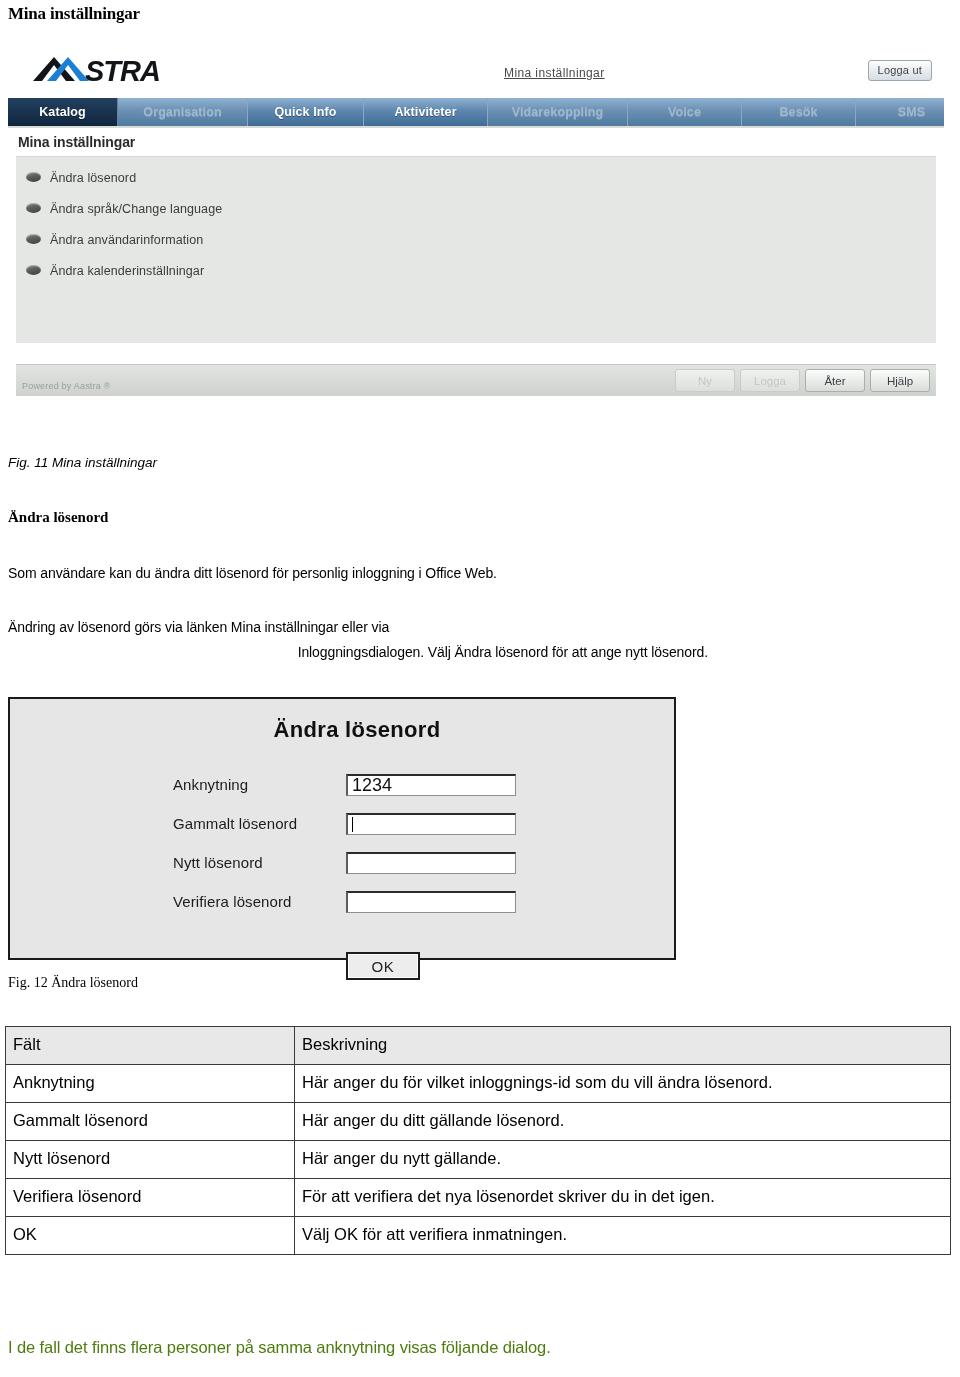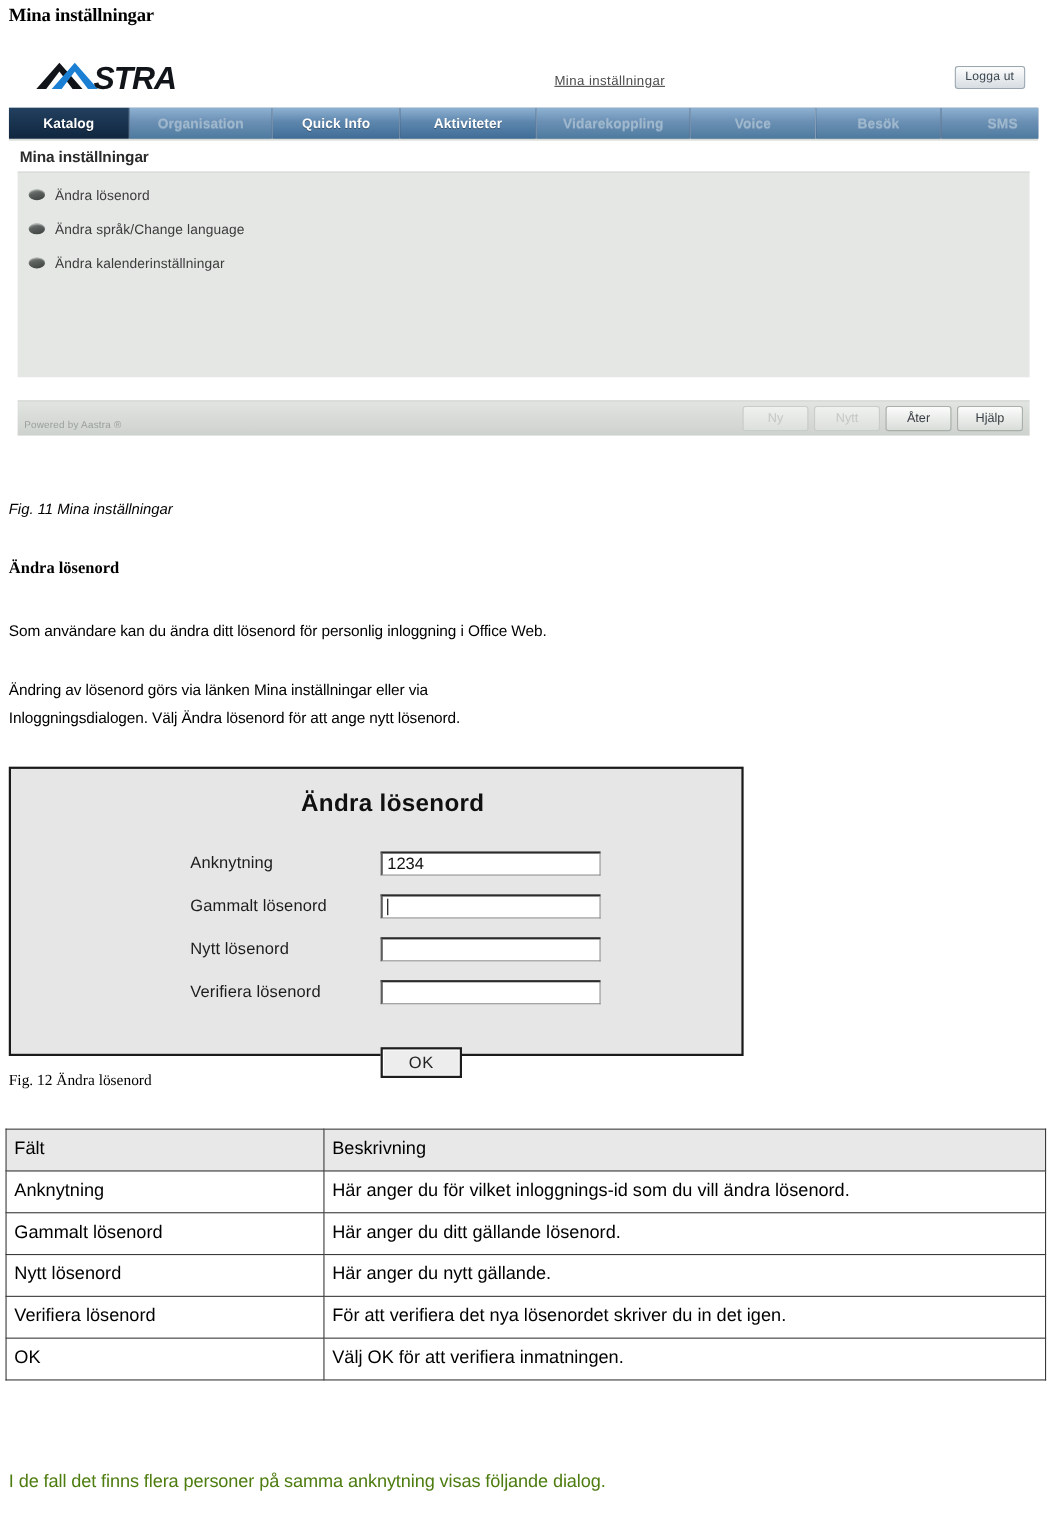--- a/index.html
+++ b/index.html
@@ -240,27 +240,27 @@
     align-items: center;
     height: 39px;
   }
   .dlg-label {
     width: 173px;
     font-size: 15px;
     color: #1c1c1c;
     letter-spacing: 0.1px;
   }
   .dlg-input {
-    width: 200px; height: 22px;
+    width: 170px; height: 22px;
     background: #ffffff;
     border: 1px solid #8e8e8e;
     border-top: 2px solid #2b2b2b;
     border-left: 2px solid #5c5c5c;
     box-sizing: border-box;
-    font-size: 15px;
+    font-size: 18px;
     color: #111;
     padding: 1px 4px;
     display: flex;
     align-items: center;
     position: relative;
   }
   .caret {
     display: inline-block;
     width: 1px; height: 15px;
     background: #000;
@@ -352,45 +352,49 @@
         <li class="menu-item">
           <span class="disc-icon"></span>
           <span>Ändra lösenord</span>
         </li>
         <li class="menu-item">
           <span class="disc-icon"></span>
           <span>Ändra språk/Change language</span>
         </li>
         <li class="menu-item">
           <span class="disc-icon"></span>
+          <span>Ändra användarinformation</span>
+        </li>
+        <li class="menu-item">
+          <span class="disc-icon"></span>
           <span>Ändra kalenderinställningar</span>
         </li>
       </ul>
     </div>
 
     <div class="app-footer">
       <div class="powered">Powered by Aastra ®</div>
       <div class="footer-btns">
         <div class="fbtn is-disabled">Ny</div>
-        <div class="fbtn is-disabled">Nytt</div>
+        <div class="fbtn is-disabled">Logga</div>
         <div class="fbtn">Åter</div>
         <div class="fbtn">Hjälp</div>
       </div>
     </div>
   </div>
 </div>
 
 <div class="fig-cap" style="left:8px; top:455px;">Fig. 11 Mina inställningar</div>
 
 <div class="sec-head" style="left:8px; top:509px;">Ändra lösenord</div>
 
 <div class="para" style="left:8px; top:561px; width:940px;">Som användare kan du ändra ditt lösenord för personlig inloggning i Office Web.</div>
 
 <div class="para" style="left:8px; top:615px; width:700px;">Ändring av lösenord görs via länken Mina inställningar eller via</div>
-<div class="para" style="left:8px; top:640px; width:700px;">Inloggningsdialogen. Välj Ändra lösenord för att ange nytt lösenord.</div>
+<div class="para" style="left:8px; top:640px; width:700px;text-align:right;">Inloggningsdialogen. Välj Ändra lösenord för att ange nytt lösenord.</div>
 
 <div class="dlg-shot">
   <div class="dlg-title">Ändra lösenord</div>
 
   <div class="dlg-rows">
     <div class="dlg-row">
       <div class="dlg-label">Anknytning</div>
       <div class="dlg-input">1234</div>
     </div>
     <div class="dlg-row">

